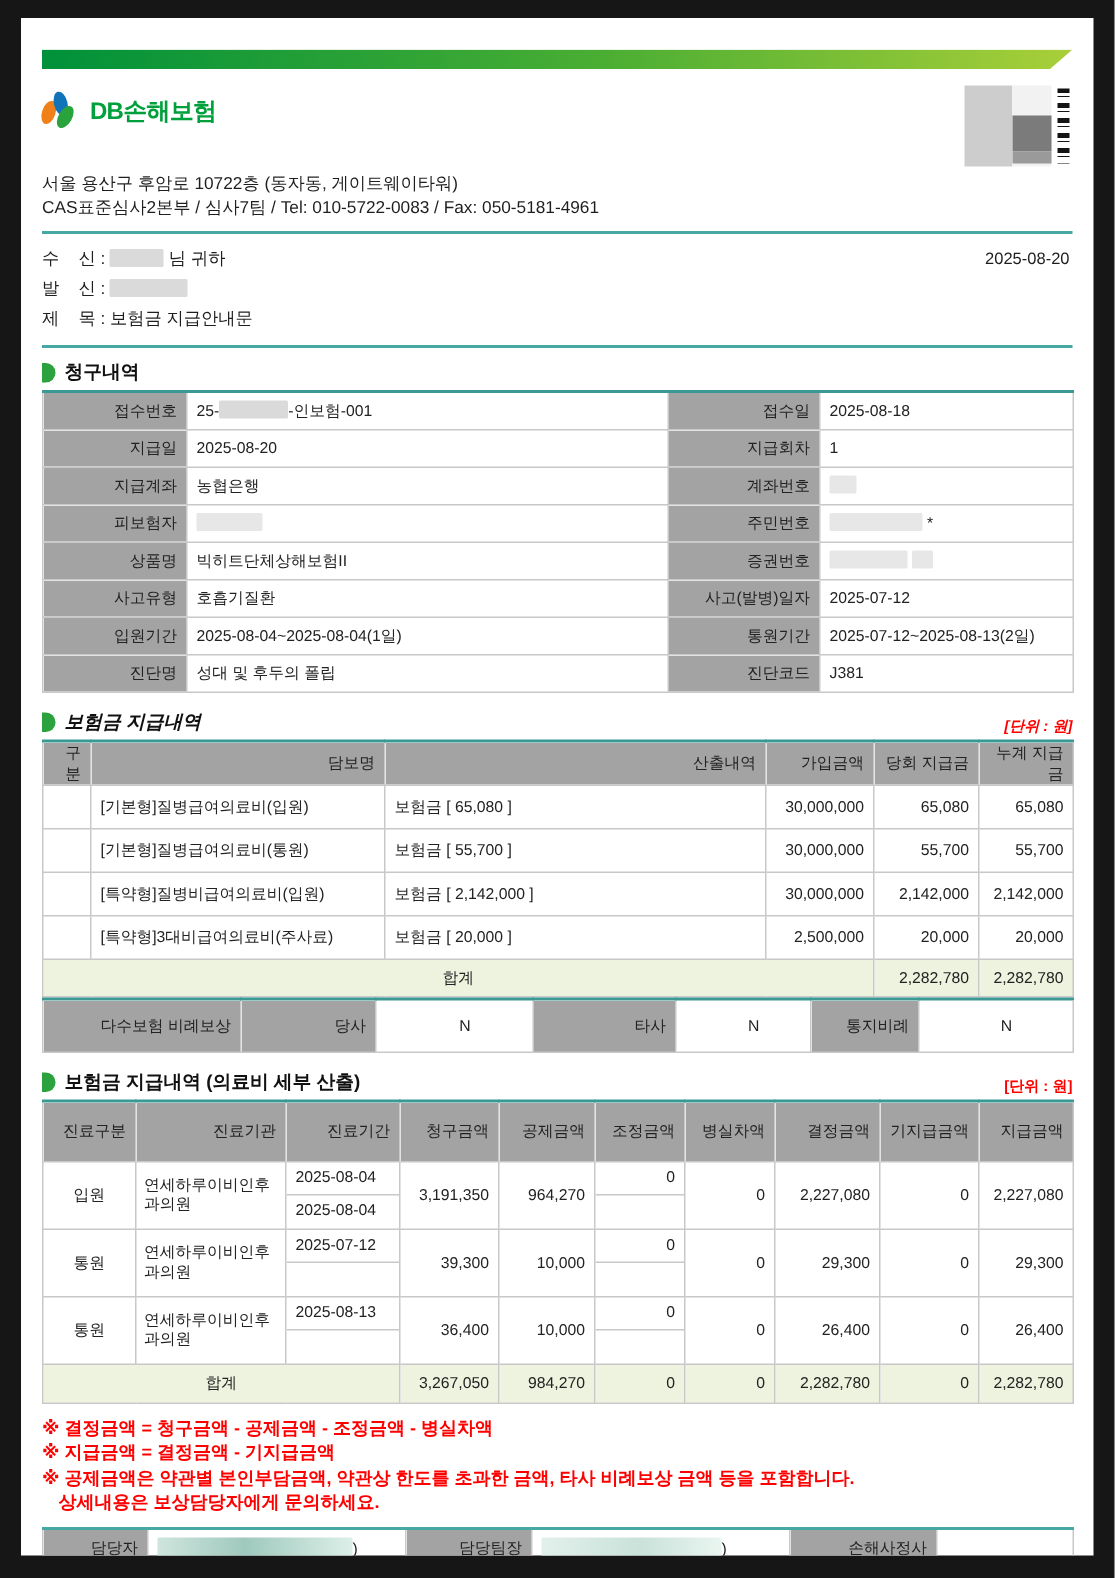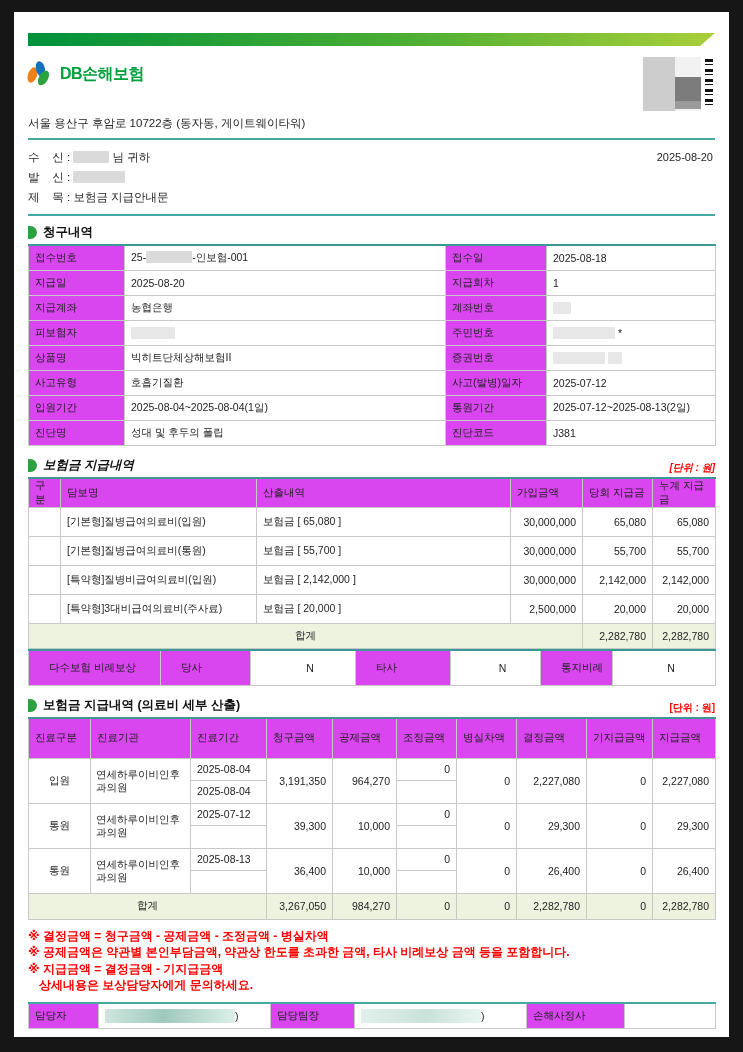--- a/index.html
+++ b/index.html
@@ -43,21 +43,21 @@
   .date-right { position:absolute; right:2px; top:0; font-size:11px; }
   .section-title {
     margin-top:11px; font-weight:bold; font-size:12.5px; color:#111;
     display:flex; align-items:center; gap:6px; padding-bottom:4px; position:relative;
     border-bottom:1px solid #4c4c4c;
   }
   .bullet { width:9px; height:13px; background:#2ca23f; border-radius:0 9px 9px 0; flex:0 0 auto; }
   .unit { position:absolute; right:0; bottom:2px; color:#ff0000; font-size:10px; font-weight:bold; }
   table { width:100%; border-collapse:collapse; table-layout:fixed; font-size:10.5px; color:#222; border-top:2px solid #3a9a93; }
   td,th { border:1px solid #c8c8c8; padding:0 6px; font-weight:normal; overflow:hidden; }
-  .gh { background:#d946ef; text-align:left; }
+  .gh { background:#a3a3a3; text-align:right; }
   .num { text-align:right; }
   .ctr { text-align:center; }
   .t1 td { height:25px; }
   .t2 th { height:26px; }
   .t2 td { height:29px; }
   .t2 .trow td { height:25px; background:#edf3df; }
   .t2b { border-top:2px solid #3a9a93; }
   .t2b td { height:36px;padding-left:20px; }
   .t3 th { height:40px; }
   .t3 td.dcell { height:44px; }
@@ -93,20 +93,21 @@
     </div>
     <div class="redact-block">
       <span class="dark"></span>
         <span class="mid"></span>
     </div>
     <div class="barcode"></div>
   </div>
 
   <div class="addr">
     <div>서울 용산구 후암로 10722층 (동자동, 게이트웨이타워)</div>
+    <div>CAS표준심사2본부 / 심사7팀 / Tel: 010-5722-0083 / Fax: 050-5181-4961</div>
   </div>
 
   <hr class="hr-teal">
 
   <div class="recipient">
     <div>
       <span class="rlabel">수    신 : </span><span class="rd" style="width:36px"></span>
       <span>님 귀하</span>
       <span class="date-right">2025-08-20</span>
     </div>
@@ -365,22 +366,22 @@
       <td class="num">0</td>
       <td class="num">2,282,780</td>
       <td class="num">0</td>
       <td class="num">2,282,780</td>
     </tr>
   </tbody>
     </table>
 
   <div class="notes">
     <div>※ 결정금액 = 청구금액 - 공제금액 - 조정금액 - 병실차액</div>
+    <div>※ 지급금액 = 결정금액 - 기지급금액</div>
     <div>※ 공제금액은 약관별 본인부담금액, 약관상 한도를 초과한 금액, 타사 비례보상 금액 등을 포함합니다.</div>
-    <div>※ 지급금액 = 결정금액 - 기지급금액</div>
     <div class="indent">상세내용은 보상담당자에게 문의하세요.</div>
   </div>
 
   <table class="staff">
     <colgroup>
         <col style="width:70px">
         <col style="width:172px">
         <col style="width:84px">
         <col style="width:172px">
         <col style="width:98px">

